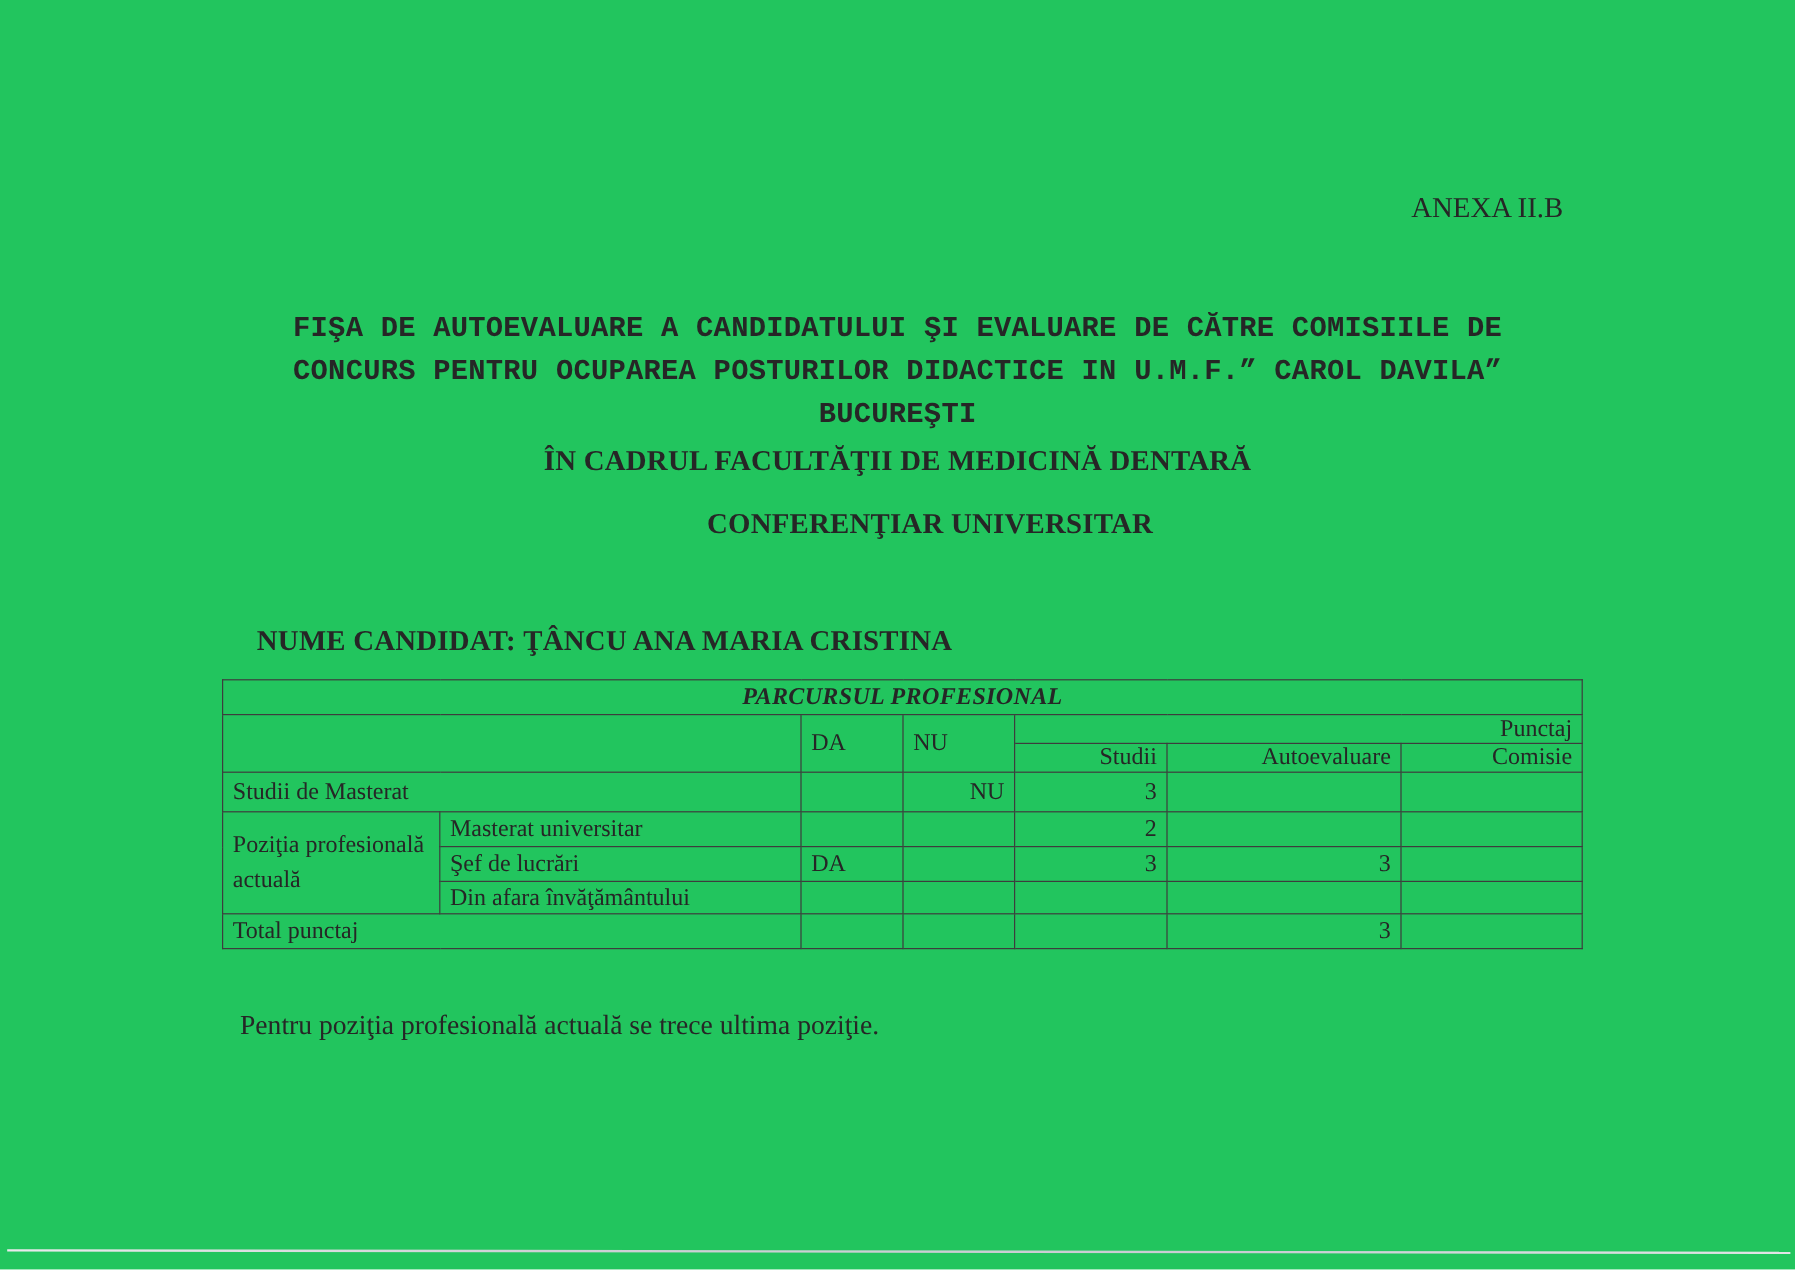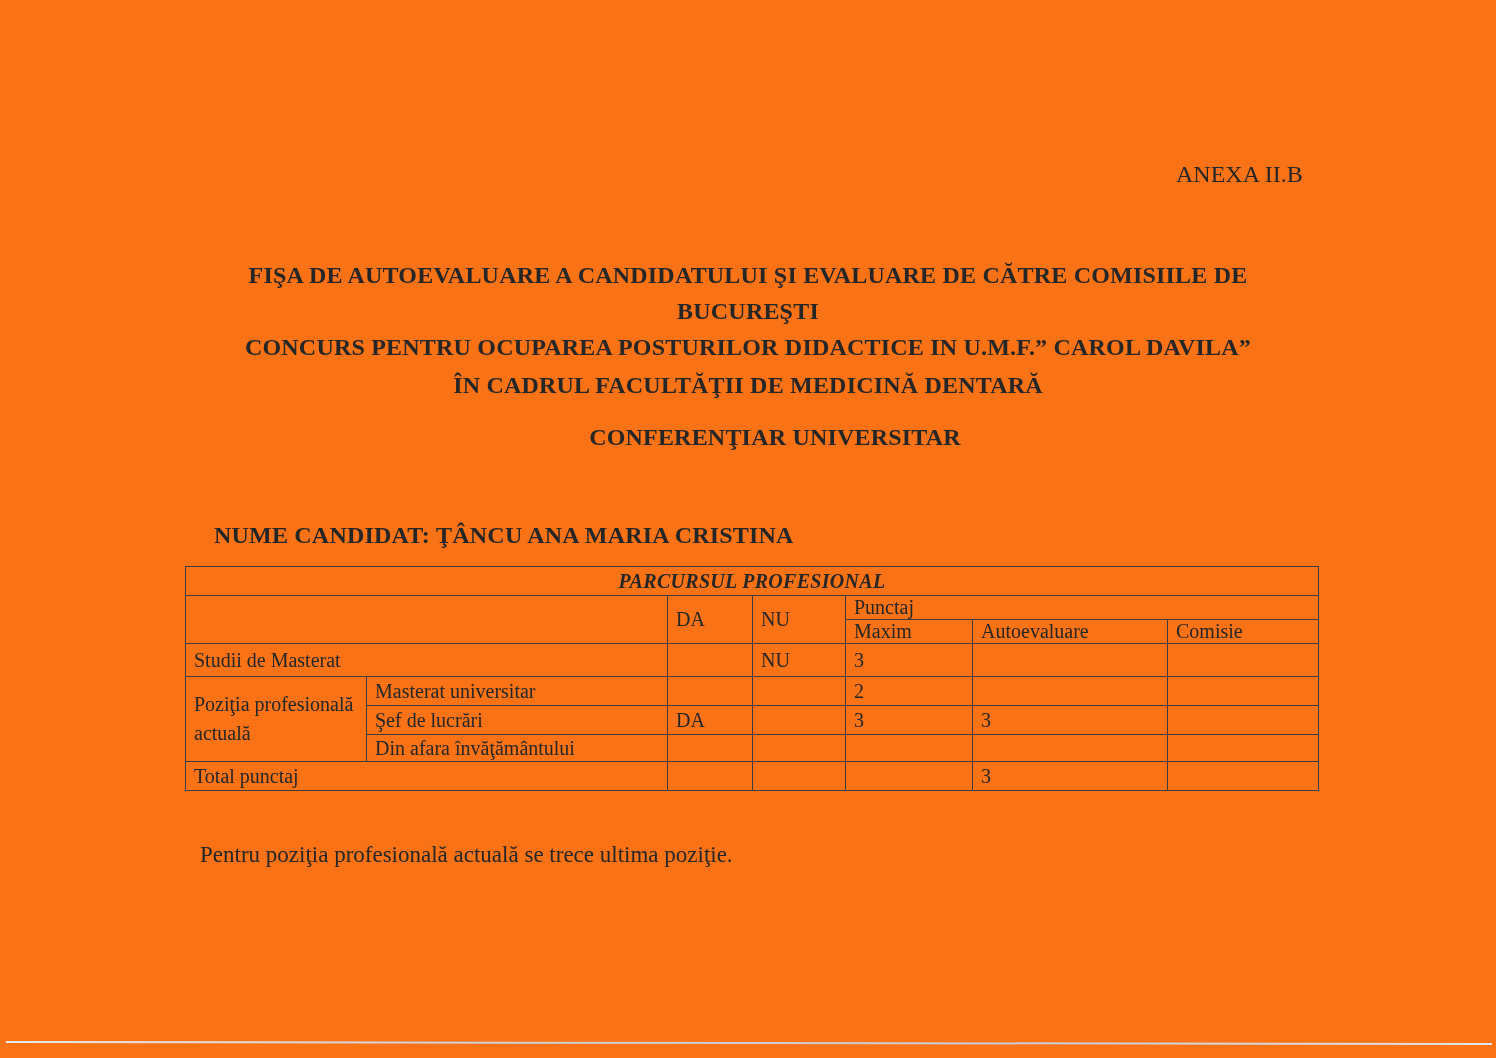--- a/index.html
+++ b/index.html
@@ -4,21 +4,21 @@
 <style>
   html, body {
     margin: 0;
     padding: 0;
     background: #ffffff;
   }
   .page {
     position: relative;
     width: 1496px;
     height: 1058px;
-    background: #f97316;
+    background: #22c55e;
     font-family: "Liberation Serif", serif;
     color: #262626;
     overflow: hidden;
   }
   .annex {
     position: absolute;
     top: 161px;
     left: 1176px;
     font-size: 24px;
     white-space: nowrap;
@@ -26,20 +26,21 @@
   .title-block {
     position: absolute;
     top: 257px;
     left: 0;
     width: 100%;
     text-align: center;
     font-weight: bold;
     font-size: 24px;
     line-height: 36px;
     letter-spacing: 0.2px;
+    font-family: Liberation Mono, monospace;
   }
   .subtitle {
     position: absolute;
     left: 0;
     width: 100%;
     text-align: center;
     font-weight: bold;
     font-size: 24px;
     letter-spacing: 0.2px;
   }
@@ -82,21 +83,21 @@
   td.tbl-title {
     text-align: center;
     font-weight: bold;
     letter-spacing: 0.3px;
     font-style: italic;
   }
   td.v-top {
     vertical-align: top;
     padding-top: 1px;
   }
-  td.center { text-align: left; }
+  td.center { text-align: right; }
   td.group-label {
     vertical-align: top;
     padding-top: 3px;
     line-height: 29px;
   }
   .footnote {
     position: absolute;
     top: 842px;
     left: 200px;
     font-size: 23px;
@@ -114,22 +115,22 @@
 </style>
 </head>
 <body>
 
 <div class="page">
 
   <div class="annex">ANEXA II.B</div>
 
   <div class="title-block">
     <div>FIŞA DE AUTOEVALUARE A CANDIDATULUI ŞI EVALUARE DE CĂTRE COMISIILE DE</div>
+    <div>CONCURS PENTRU OCUPAREA POSTURILOR DIDACTICE IN U.M.F.” CAROL DAVILA”</div>
     <div>BUCUREŞTI</div>
-    <div>CONCURS PENTRU OCUPAREA POSTURILOR DIDACTICE IN U.M.F.” CAROL DAVILA”</div>
   </div>
 
   <div class="subtitle position">
     <span class="shift-right">CONFERENŢIAR UNIVERSITAR</span>
   </div>
 
   <div class="subtitle faculty">ÎN CADRUL FACULTĂŢII DE MEDICINĂ DENTARĂ</div>
 
   <div class="candidate">NUME CANDIDAT: ŢÂNCU ANA MARIA CRISTINA</div>
 
@@ -150,21 +151,21 @@
     </tr>
 
     <tr class="r2">
       <td colspan="2" rowspan="2"></td>
       <td rowspan="2" class="v-top">DA</td>
       <td rowspan="2" class="v-top">NU</td>
       <td colspan="3" class="center">Punctaj</td>
     </tr>
 
     <tr class="r3">
-      <td class="center">Maxim</td>
+      <td class="center">Studii</td>
       <td class="center">Autoevaluare</td>
       <td class="center">Comisie</td>
     </tr>
 
     <tr class="r4">
       <td colspan="2">Studii de Masterat</td>
       <td></td>
       <td class="center">NU</td>
       <td class="center">3</td>
       <td class="center"></td>

